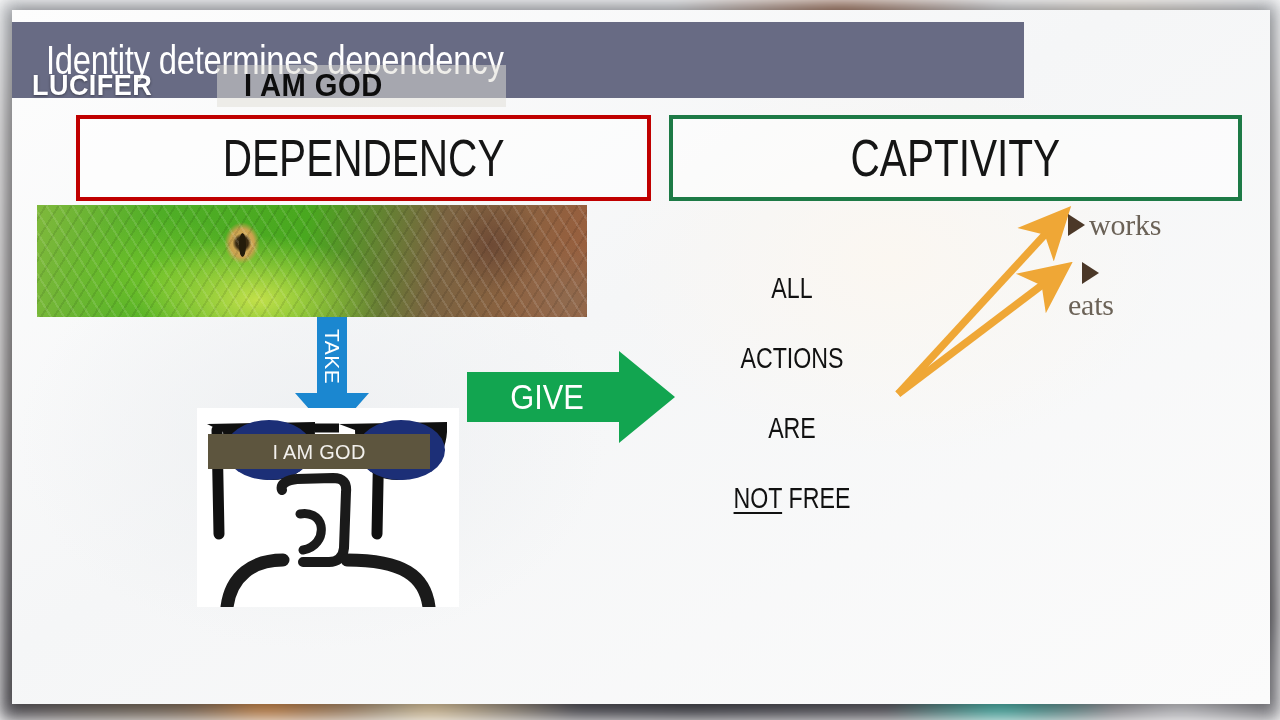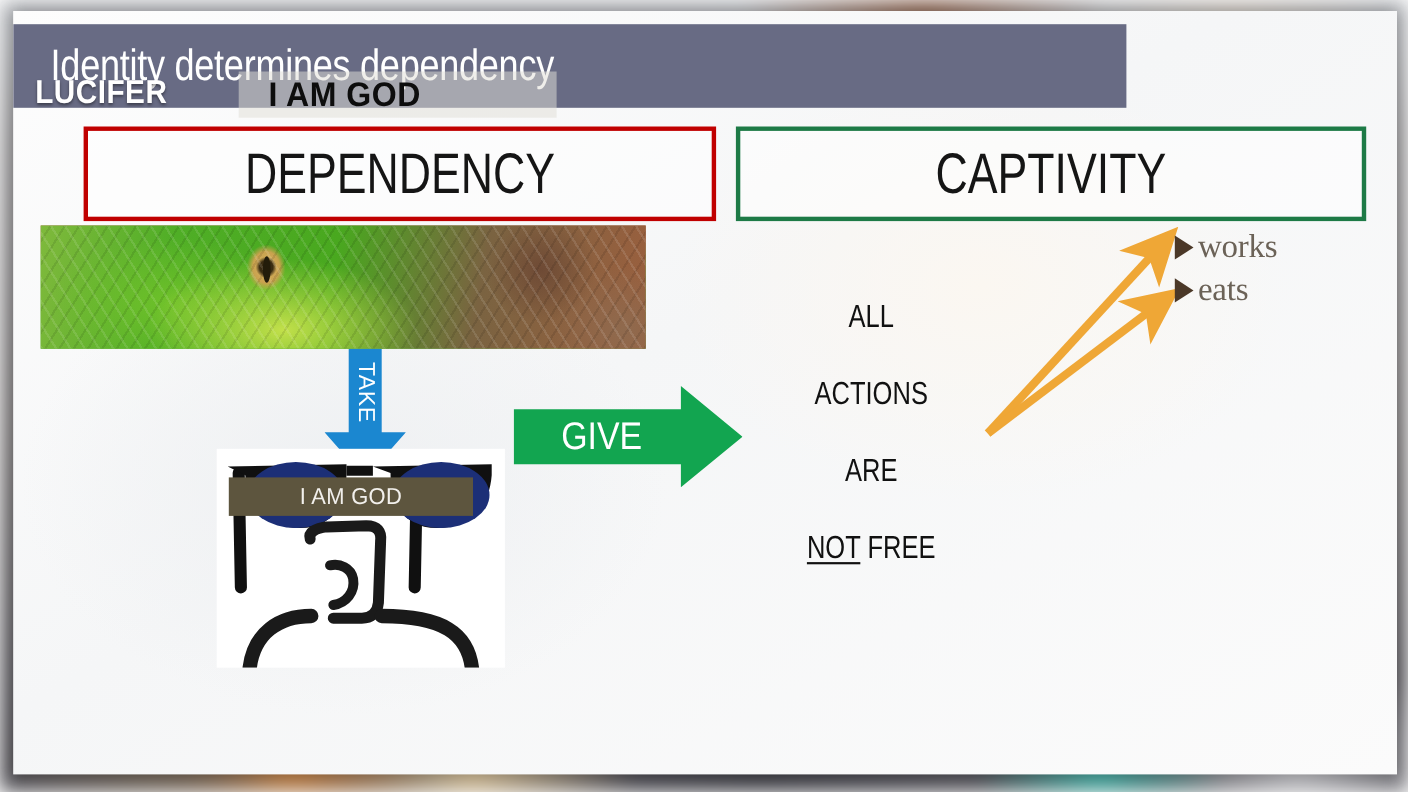--- a/index.html
+++ b/index.html
@@ -236,21 +236,21 @@
   }
 
   
   .bullet-row {
     position: absolute;
     display: flex;
     align-items: center;
     gap: 4px;
   }
   #bullet-works { left: 1056px; top: 198px; }
-  #bullet-eats  { left: 1056px; top: 237px; }
+  #bullet-eats  { left: 1056px; top: 252px; flex-direction: column; }
   .bullet-tri {
     width: 0; height: 0;
     border-left: 17px solid #4b3828;
     border-top: 11px solid transparent;
     border-bottom: 11px solid transparent;
   }
   .bullet-text {
     color: #6b6257;
     font-size: 30px;
     font-weight: 400;

